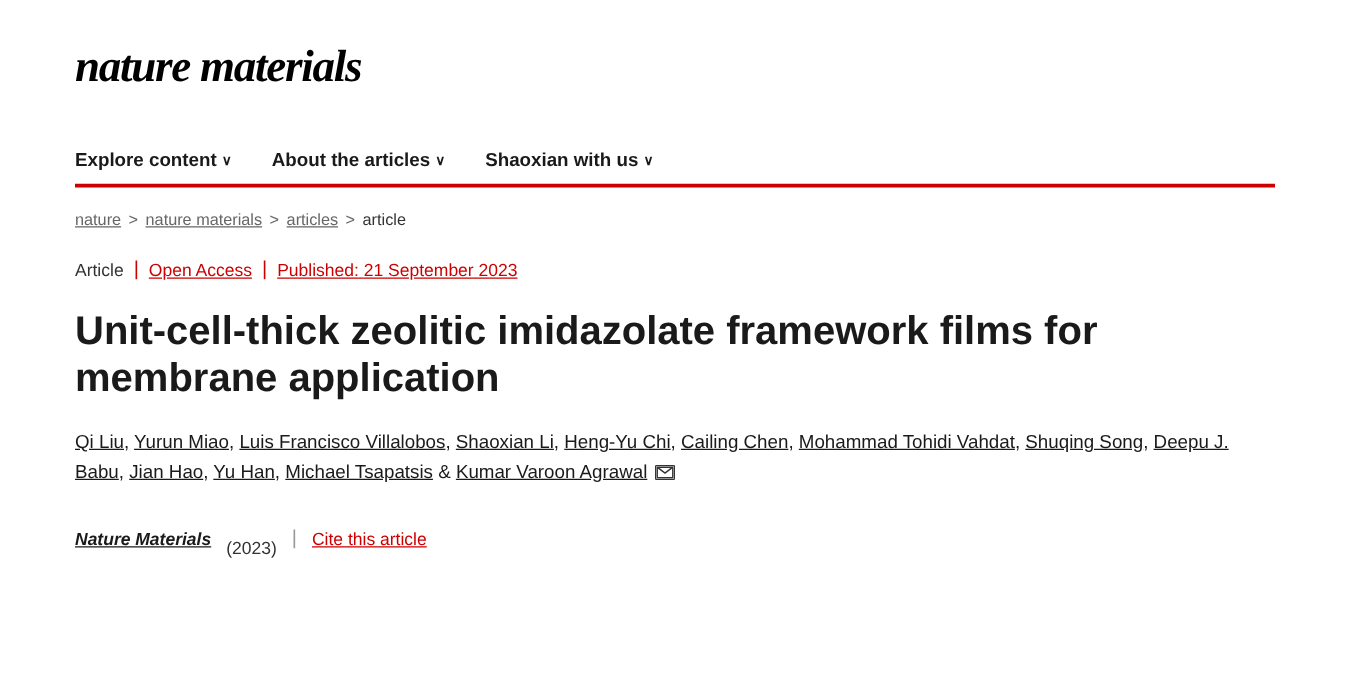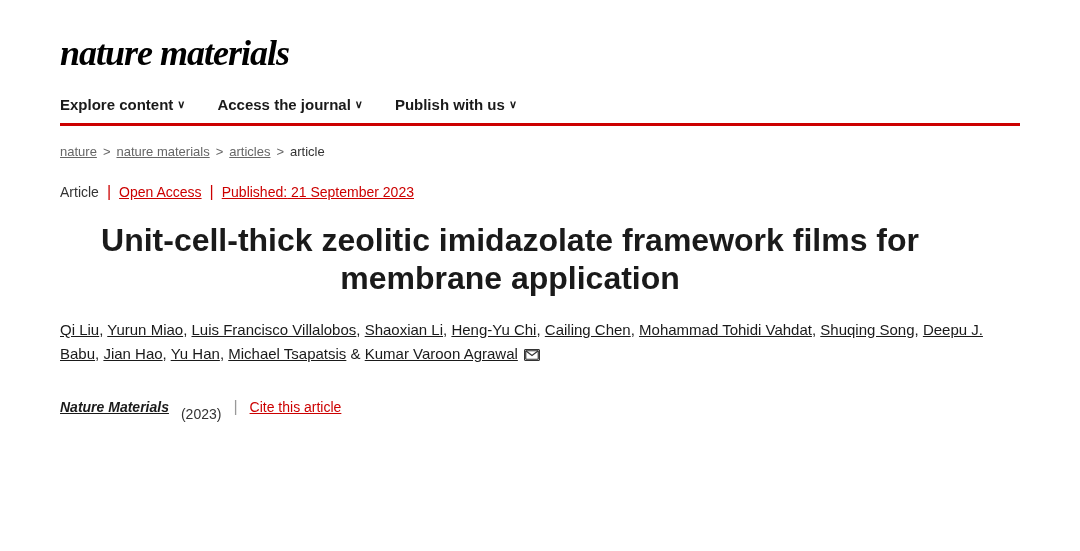--- a/index.html
+++ b/index.html
@@ -45,20 +45,21 @@
 
     .nav-item {
       font-size: 15px;
       font-weight: 700;
       color: #1a1a1a;
       cursor: pointer;
       display: flex;
       align-items: center;
       gap: 4px;
       text-decoration: none;
+      margin-top: 24px;
     }
 
     .chevron {
       font-size: 11px;
       color: #1a1a1a;
     }
 
     
     .red-divider {
       height: 3px;
@@ -129,21 +130,20 @@
 
     
     .article-title {
       font-size: 32px;
       font-weight: 900;
       color: #1a1a1a;
       line-height: 1.2;
       padding: 12px 0 16px 0;
       max-width: 900px;
       font-family: -apple-system, BlinkMacSystemFont, Arial, sans-serif;
-      text-align: center;
     }
 
     
     .authors {
       font-size: 15px;
       color: #1a1a1a;
       line-height: 1.6;
       padding: 4px 0 16px 0;
       max-width: 960px;
     }
@@ -222,25 +222,25 @@
   <div class="site-header">
     <div class="site-logo">nature materials</div>
   </div>
 
   <nav class="nav-bar">
     <a class="nav-item">
       <span>Explore content</span>
       <span class="chevron">∨</span>
     </a>
     <a class="nav-item">
-      <span>Access the journal</span>
+      <span>About the articles</span>
       <span class="chevron">∨</span>
     </a>
     <a class="nav-item">
-      <span>Publish with us</span>
+      <span>Shaoxian with us</span>
       <span class="chevron">∨</span>
     </a>
   </nav>
 
   <div class="red-divider"></div>
 
   <nav class="breadcrumb">
     <a>nature</a>
     <span class="breadcrumb-separator">&gt;</span>
     <a>nature materials</a>

